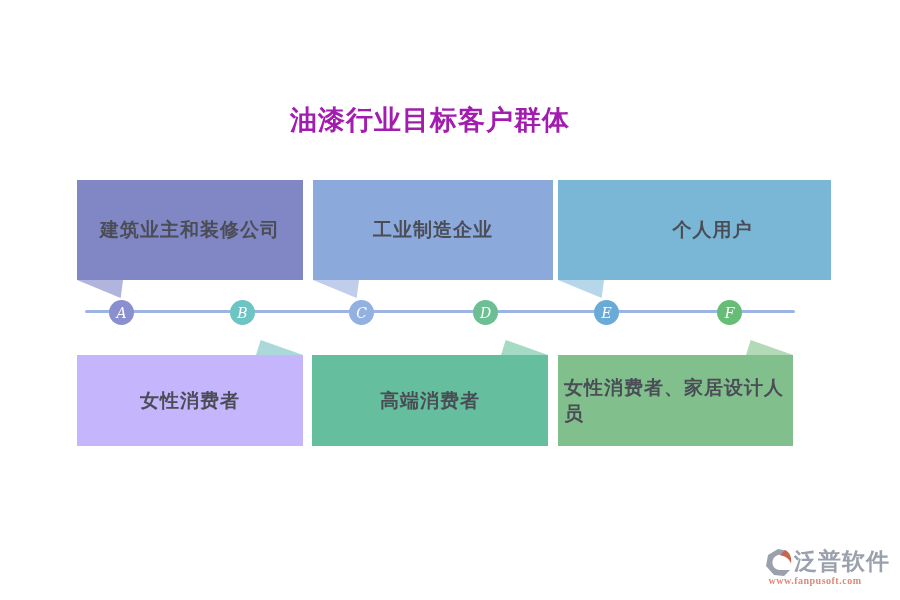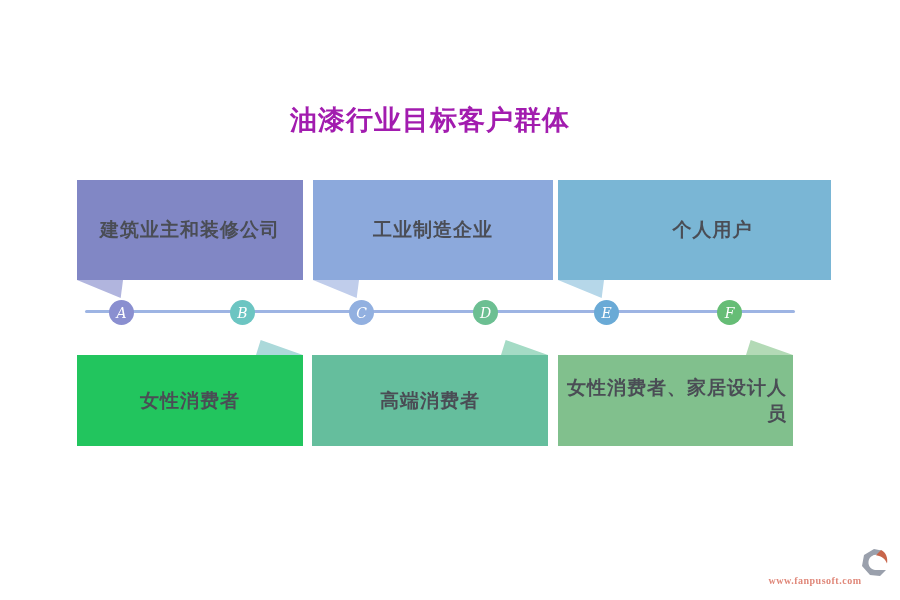--- a/index.html
+++ b/index.html
@@ -23,21 +23,21 @@
   .marker span{
     color:#ffffff;font-style:italic;font-size:14px;line-height:1;
     font-family:"DejaVu Serif",serif;
   }
   .box{
     position:absolute;display:flex;align-items:center;justify-content:center;
     z-index:2;
   }
   .box .box-label{
     font-size:19px;color:#4a4d55;font-weight:bold;letter-spacing:1px;
-    text-align:right;padding:0 6px;
+    text-align:left;padding:0 6px;
   }
   .box-top{top:180px;height:100px;}
   .box-bottom{top:355px;height:91px;}
   .tail{position:absolute;z-index:1;}
   .tail-down{
     left:0;bottom:-18px;width:46px;height:18px;
     clip-path:polygon(0 0,100% 0,95% 100%);
   }
   .tail-up{
     right:0;top:-15px;width:47px;height:15px;
@@ -91,36 +91,37 @@
   </div>
   <div class="box box-top" style="left: 313px; width: 240px; background: rgb(140, 169, 220);">
     <span class="box-label">工业制造企业</span>
     <div class="tail tail-down" style="background: rgb(192, 205, 235);"></div>
   </div>
   <div class="box box-top" style="left: 558px; width: 237px; background: rgb(122, 182, 213); padding-left: 36px;">
     <span class="box-label">个人用户</span>
     <div class="tail tail-down" style="background: rgb(182, 215, 233);"></div>
   </div>
 
-  <div class="box box-bottom" style="left: 77px; width: 226px; background: #22c55e;">
+  <div class="box box-bottom" style="left: 77px; width: 226px; background: #c4b5fd;">
     <span class="box-label">女性消费者</span>
     <div class="tail tail-up" style="background: rgb(171, 217, 218);"></div>
   </div>
   <div class="box box-bottom" style="left: 312px; width: 236px; background: rgb(101, 190, 157);">
     <span class="box-label">高端消费者</span>
     <div class="tail tail-up" style="background: rgb(164, 219, 197);"></div>
   </div>
   <div class="box box-bottom" style="left: 558px; width: 235px; background: rgb(129, 192, 141);">
     <span class="box-label">女性消费者、家居设计人员</span>
     <div class="tail tail-up" style="background: rgb(179, 218, 182);"></div>
   </div>
 
   <div class="footer">
     <div class="footer-top">
       <svg class="brand-icon" width="27" height="29" viewBox="0 0 27 29">
         <path fill="#9aa0ac" d="M13 1 L3 7 L1 18 L9 27 L19 28 L25 22 L14 22 C9 21 6.5 17 7.8 12 C9 8 13 6 18 7 L20.5 2.5 Z"></path>
         <path fill="#c8654a" d="M20 2 C25 4.2 27 10 26 15.5 C24 10.5 21 8.2 15 7.2 Z"></path>
       </svg>
+      <span class="brand-text">泛普软件</span>
     </div>
     <div class="brand-url">www.fanpusoft.com</div>
   </div>
 
 </div>
 
 </body></html>

